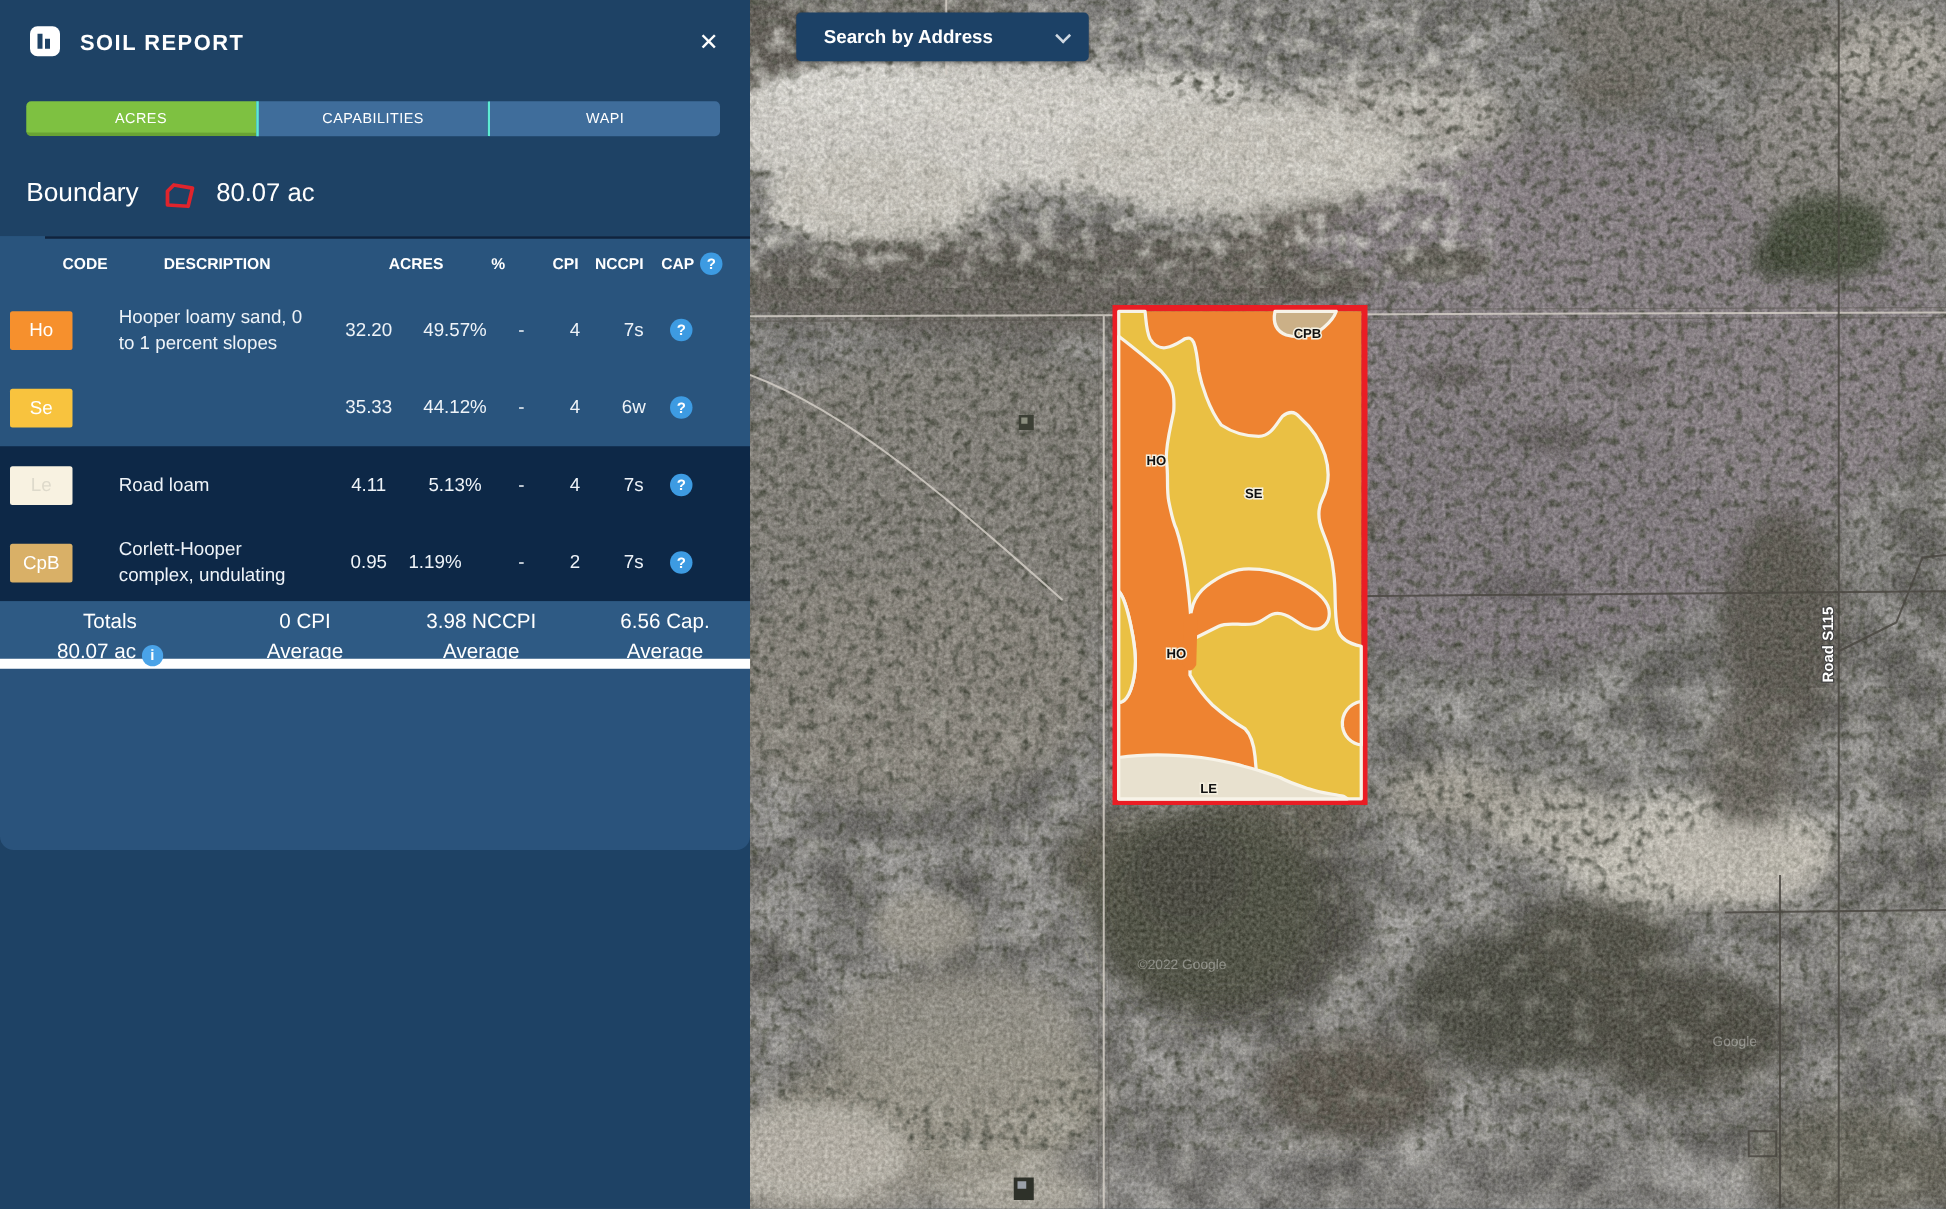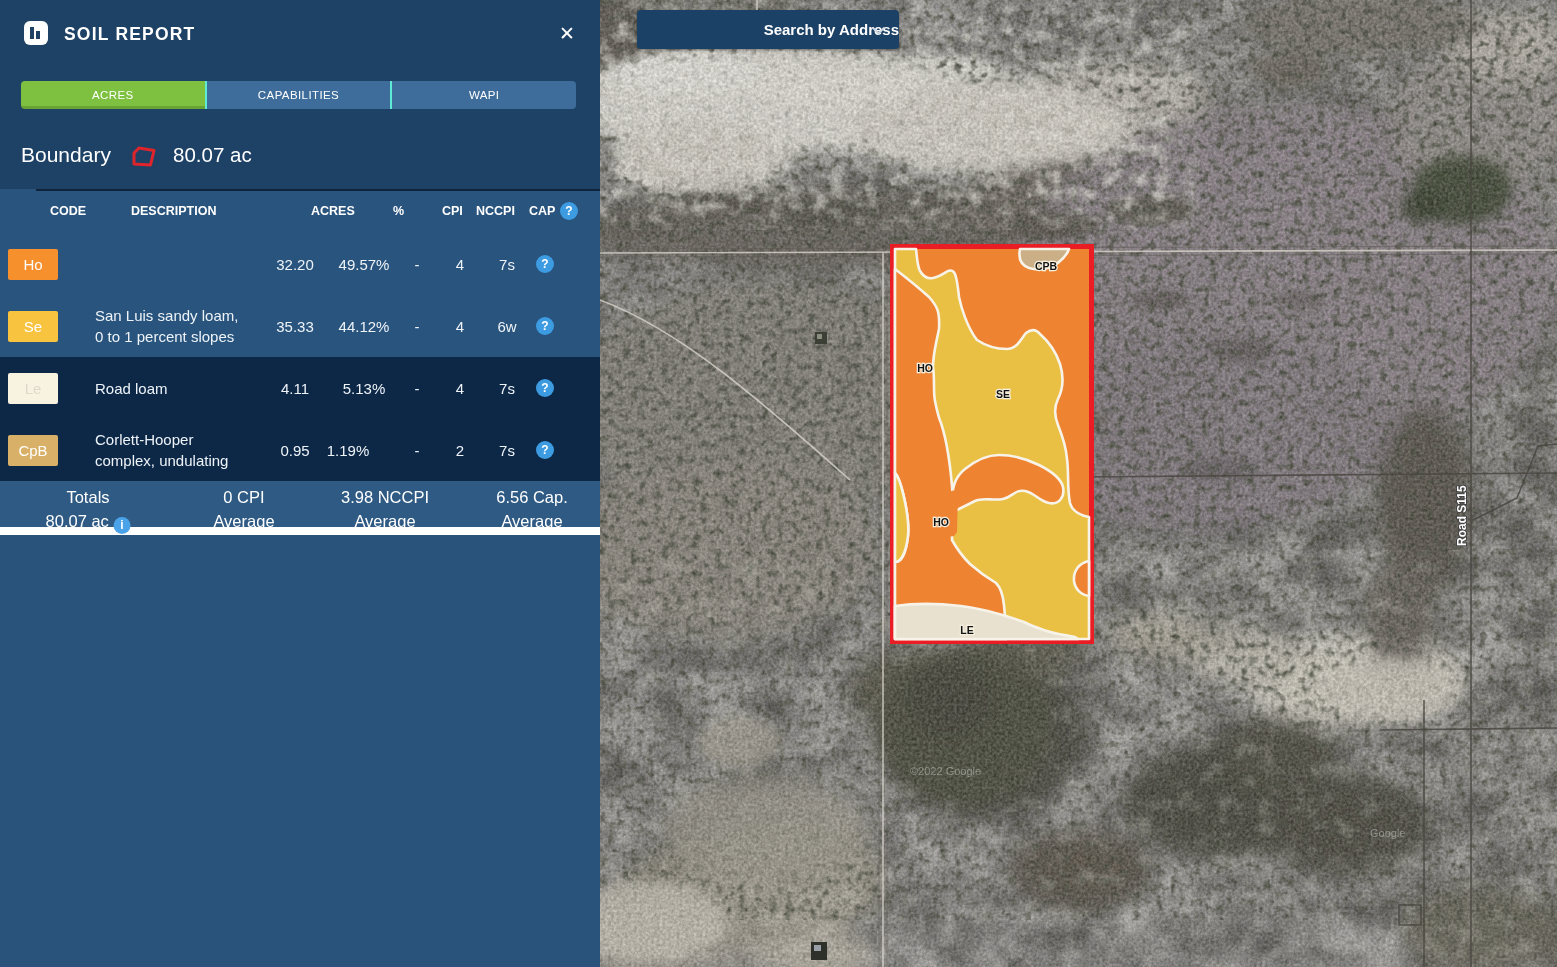--- a/index.html
+++ b/index.html
@@ -4,32 +4,32 @@
 <style>
   * { margin:0; padding:0; box-sizing:border-box; }
   html,body { width:1557px; height:967px; overflow:hidden;
     font-family:"Liberation Sans", sans-serif; background:#1e4265; }
   #app { position:relative; width:1557px; height:967px; }
 
   
   #map { position:absolute; left:600px; top:0; width:957px; height:967px; background:#8f8b85; }
   #map svg.base { position:absolute; left:0; top:0; }
 
-  .searchbtn { position:absolute; left:37px; top:10px; width:262px; height:39px;
+  .searchbtn { position:absolute; left:37px; top:10px; width:234px; height:39px;
     background:#1c4166; border-radius:4px; color:#fff; font-size:15px; font-weight:700;
-    line-height:39px; padding-left:22px; box-shadow:0 1px 3px rgba(0,0,0,.4);text-align:right; }
+    line-height:39px; padding-left:22px; box-shadow:0 1px 3px rgba(0,0,0,.4); }
   .searchbtn .chev { position:absolute; right:16px; top:14px; width:9px; height:9px;
     border-right:2px solid #cfd8e2; border-bottom:2px solid #cfd8e2; transform:rotate(45deg); }
   .searchinput { position:absolute; left:286px; top:10px; width:485px; height:39px;
     background:#fff; border-radius:4px; box-shadow:0 1px 3px rgba(0,0,0,.35);
     font-size:15px; font-style:italic; color:#9aa2ab; line-height:39px; padding-left:11px; }
   .searchinput .mag { position:absolute; right:10px; top:9px; }
 
   
-  #sidebar { position:absolute; left:0; top:0; width:600px; height:967px; background:#2a537c; color:#fff; }
+  #sidebar { position:absolute; left:0; top:0; width:600px; height:680px; background:#2a537c; color:#fff;border-radius:11px; }
   #sb-top { position:absolute; left:0; top:0; width:600px; height:189px; background:#1e4265; }
   #hdr-ic { position:absolute; left:24px; top:21px; width:24px; height:24px; background:#fff; border-radius:6px; }
   #hdr-ic i { position:absolute; background:#1e4265; }
   #hdr-ic .b1 { left:6px;  top:6px;  width:3.5px; height:12px; }
   #hdr-ic .b2 { left:12px; top:10px; width:3.5px; height:8px; }
   #hdr-title { position:absolute; left:64px; top:24px; font-size:17.5px; font-weight:700; letter-spacing:1.2px; }
   #hdr-x { position:absolute; left:559px; top:22px; font-size:19px; color:#fff; font-weight:400; }
 
   #tabs { position:absolute; left:21px; top:81px; width:555px; height:28px; display:flex; }
   .tab { flex:1; text-align:center; line-height:28px; font-size:11.5px; color:#fff;
@@ -359,30 +359,30 @@
           <span class="th" style="left:95px;">DESCRIPTION</span>
           <span class="th" style="left:275px;">ACRES</span>
           <span class="th" style="left:357px;">%</span>
           <span class="th" style="left:406px;">CPI</span>
           <span class="th" style="left:440px;">NCCPI</span>
           <span class="th" style="left:493px;">CAP</span>
           <span class="qm hd">?</span>
         </div>
         <div class="row">
           <div class="badge" style="background:#f6902d;">Ho</div>
+          <div class="desc">Hooper loamy sand, 0<br>to 1 percent slopes</div>
           <span class="num" style="left:295px;">32.20</span>
           <span class="num" style="left:364px;">49.57%</span>
           <span class="num" style="left:417px;">-</span>
           <span class="num" style="left:460px;">4</span>
           <span class="num" style="left:507px;">7s</span>
           <span class="qm">?</span>
         </div>
         <div class="row">
           <div class="badge" style="background:#f8c33e;">Se</div>
-          <div class="desc">San Luis sandy loam,<br>0 to 1 percent slopes</div>
           <span class="num" style="left:295px;">35.33</span>
           <span class="num" style="left:364px;">44.12%</span>
           <span class="num" style="left:417px;">-</span>
           <span class="num" style="left:460px;">4</span>
           <span class="num" style="left:507px;">6w</span>
           <span class="qm">?</span>
         </div>
       </div>
       <div class="sec-dark">
         <div class="row">

